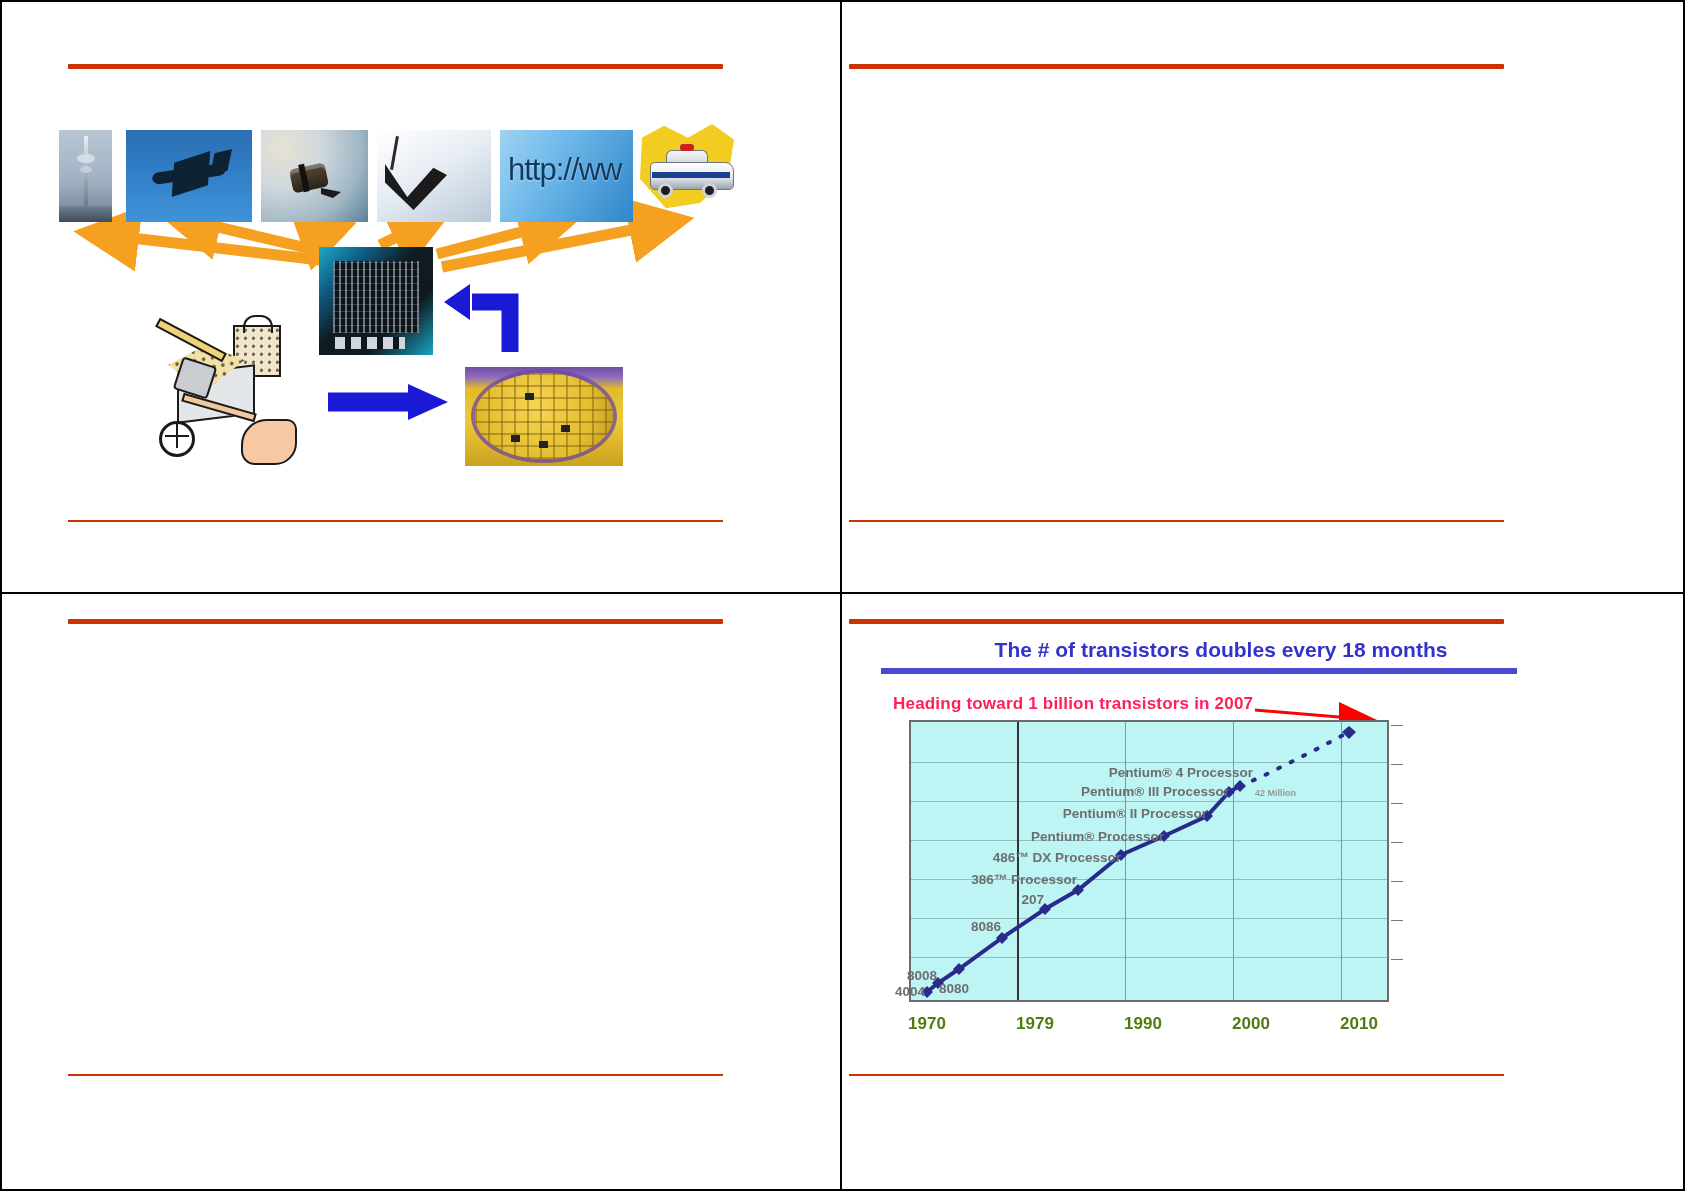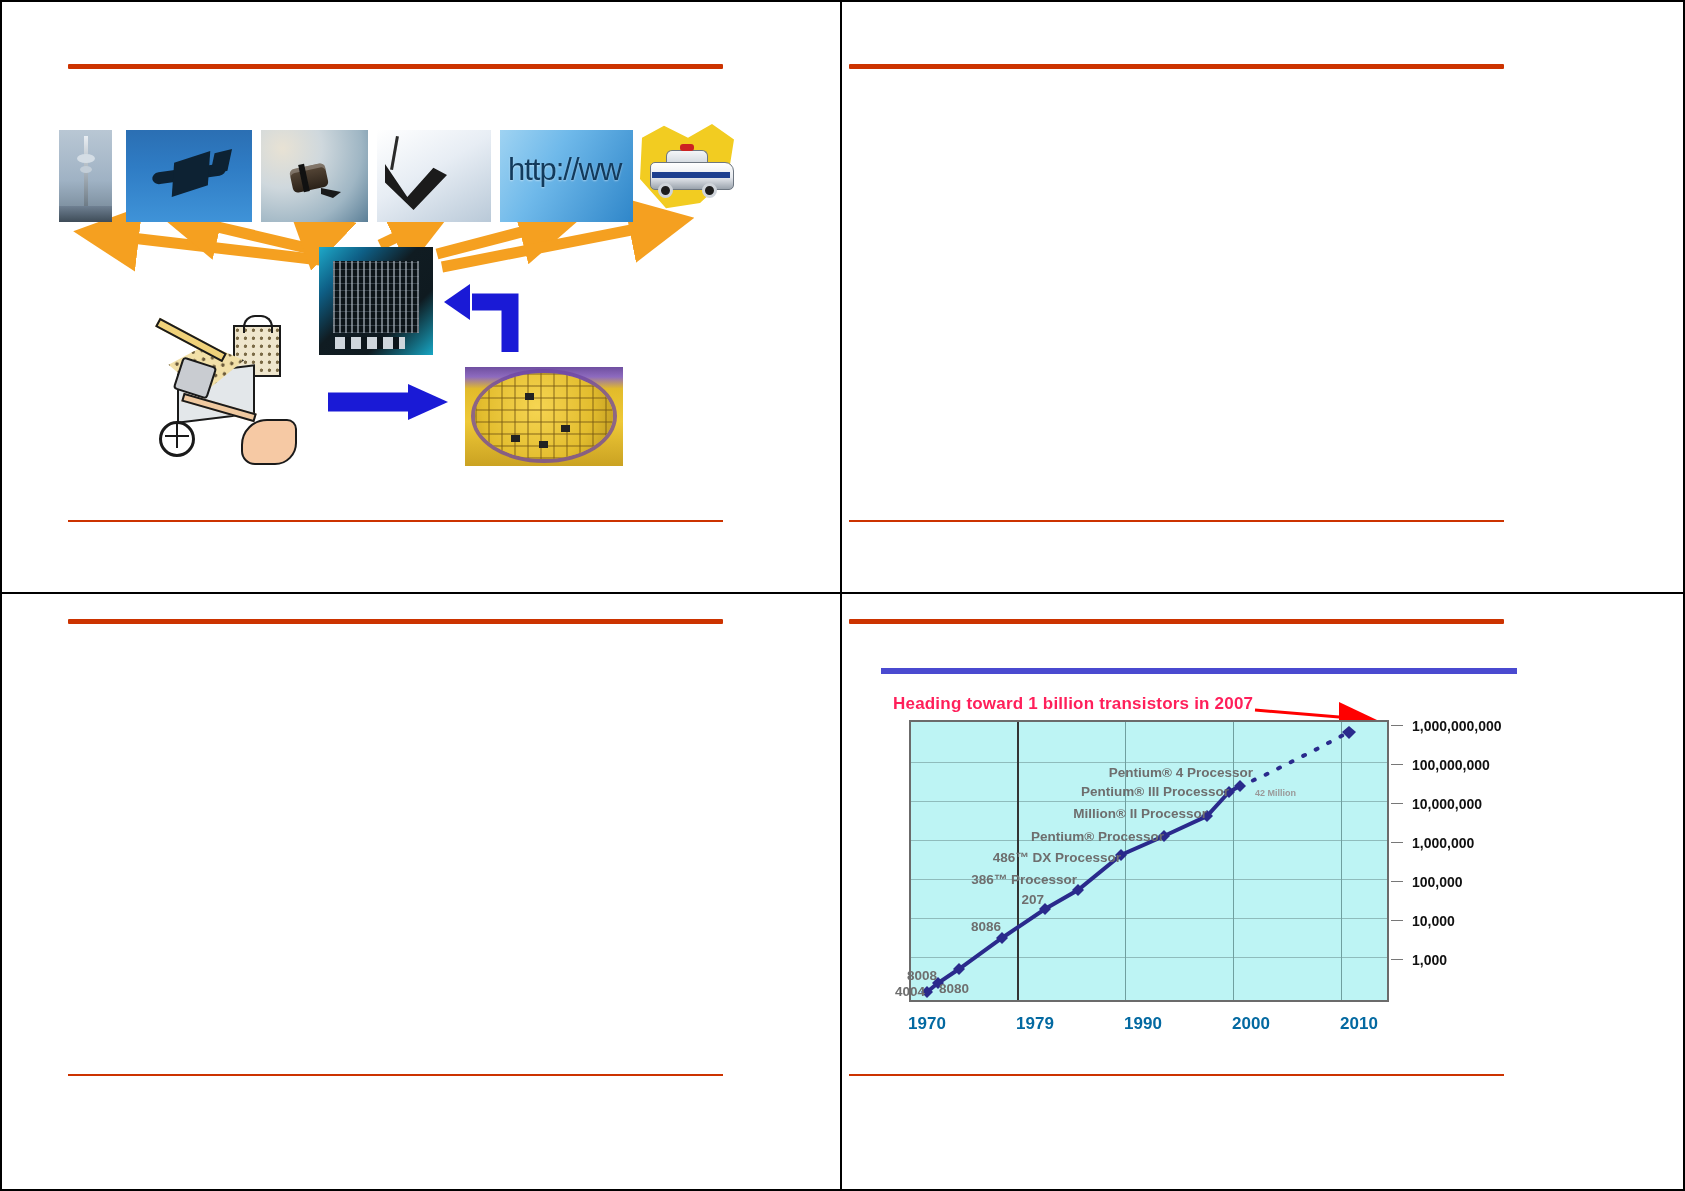--- a/index.html
+++ b/index.html
@@ -294,21 +294,21 @@
   .plot .gridh{position:absolute;left:0;width:100%;height:1px;background:#8fbcbc;}
   .plot .gridv{position:absolute;top:0;height:100%;width:2px;background:#333;}
   .plot .gridv.thin{width:1px;background:#6f9f9f;}
   .ylabels{position:absolute;left:545px;top:88px;width:140px;height:282px;}
   .ylabels div{
     position:absolute;left:8px;font-size:14px;font-weight:700;color:#111;white-space:nowrap;
   }
   .ytick{position:absolute;left:532px;width:12px;height:1px;background:#777;}
   .xlabels{position:absolute;left:50px;top:382px;width:480px;height:28px;}
   .xlabels div{
-    position:absolute;font-size:17px;font-weight:700;color:#0369a1;transform:translateX(-50%);
+    position:absolute;font-size:17px;font-weight:700;color:#4d7c0f;transform:translateX(-50%);
   }
   .procname{
     position:absolute;font-size:13.5px;color:#6e6e6e;font-weight:700;white-space:nowrap;
     text-align:right;transform:translateX(-100%);
     font-family:"Liberation Sans", sans-serif;
   }
   .mill{
     position:absolute;font-size:9px;color:#9a9a9a;font-weight:700;white-space:nowrap;
   }
   svg.series{position:absolute;left:50px;top:88px;width:480px;height:282px;overflow:visible;}
@@ -431,20 +431,21 @@
     <div class="title-rule"></div>
     <div class="foot-rule"></div>
   </div>
 
   <div class="slide br">
     <div class="title-rule"></div>
     <div class="foot-rule"></div>
 
     <div class="moore">
 
+      <div class="m-title">The # of transistors doubles every 18 months</div>
       <div class="m-titlebar"></div>
       <div class="m-callout">Heading toward 1 billion transistors in 2007</div>
 
       <svg class="redarrow" viewBox="0 0 660 420">
         <line x1="396" y1="78" x2="492" y2="86" stroke="#ff0000" stroke-width="3"></line>
         <polygon points="480,70 518,88 480,104" fill="#ff0000"></polygon>
       </svg>
 
       <div class="plot">
         <div class="gridh" style="top:40px;"></div>
@@ -480,47 +481,38 @@
         </g>
       </svg>
 
       <div class="ytick" style="top:93px;"></div>
       <div class="ytick" style="top:132px;"></div>
       <div class="ytick" style="top:171px;"></div>
       <div class="ytick" style="top:210px;"></div>
       <div class="ytick" style="top:249px;"></div>
       <div class="ytick" style="top:288px;"></div>
       <div class="ytick" style="top:327px;"></div>
-      <div class="ylabels">
-        <div style="top:-2px;">1,000,000,000</div>
-        <div style="top:37px;">100,000,000</div>
-        <div style="top:76px;">10,000,000</div>
-        <div style="top:115px;">1,000,000</div>
-        <div style="top:154px;">100,000</div>
-        <div style="top:193px;">10,000</div>
-        <div style="top:232px;">1,000</div>
-      </div>
 
       <div class="xlabels">
         <div style="left:18px;">1970</div>
         <div style="left:126px;">1979</div>
         <div style="left:234px;">1990</div>
         <div style="left:342px;">2000</div>
         <div style="left:450px;">2010</div>
       </div>
 
       <div class="procname" style="left:66px;top:352px;">4004</div>
       <div class="procname" style="left:78px;top:336px;">8008</div>
       <div class="procname" style="left:110px;top:316px;margin-top:33px;">8080</div>
       <div class="procname" style="left:142px;top:287px;">8086</div>
       <div class="procname" style="left:185px;top:260px;">207</div>
       <div class="procname" style="left:218px;top:240px;">386™ Processor</div>
       <div class="procname" style="left:262px;top:218px;">486™ DX Processor</div>
       <div class="procname" style="left:305px;top:197px;">Pentium® Processor</div>
-      <div class="procname" style="left:348px;top:174px;">Million® II Processor</div>
+      <div class="procname" style="left:348px;top:174px;">Pentium® II Processor</div>
       <div class="procname" style="left:370px;top:152px;">Pentium® III Processor</div>
       <div class="procname" style="left:394px;top:133px;">Pentium® 4 Processor</div>
 
       <div class="mill" style="left:396px;top:156px;">42 Million</div>
 
     </div>
   </div>
 
 </div>
 

